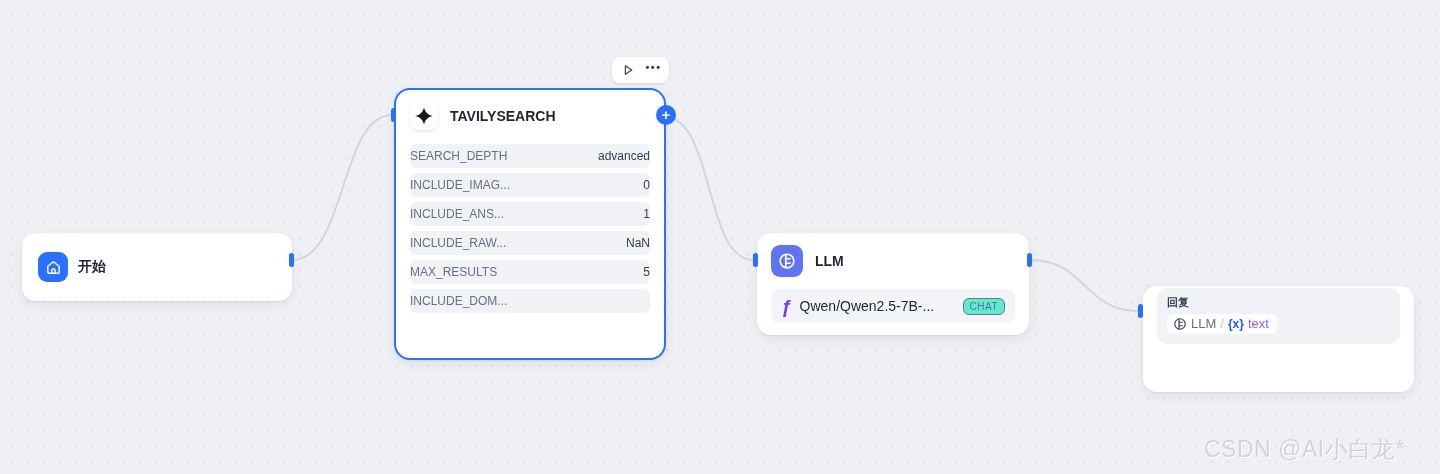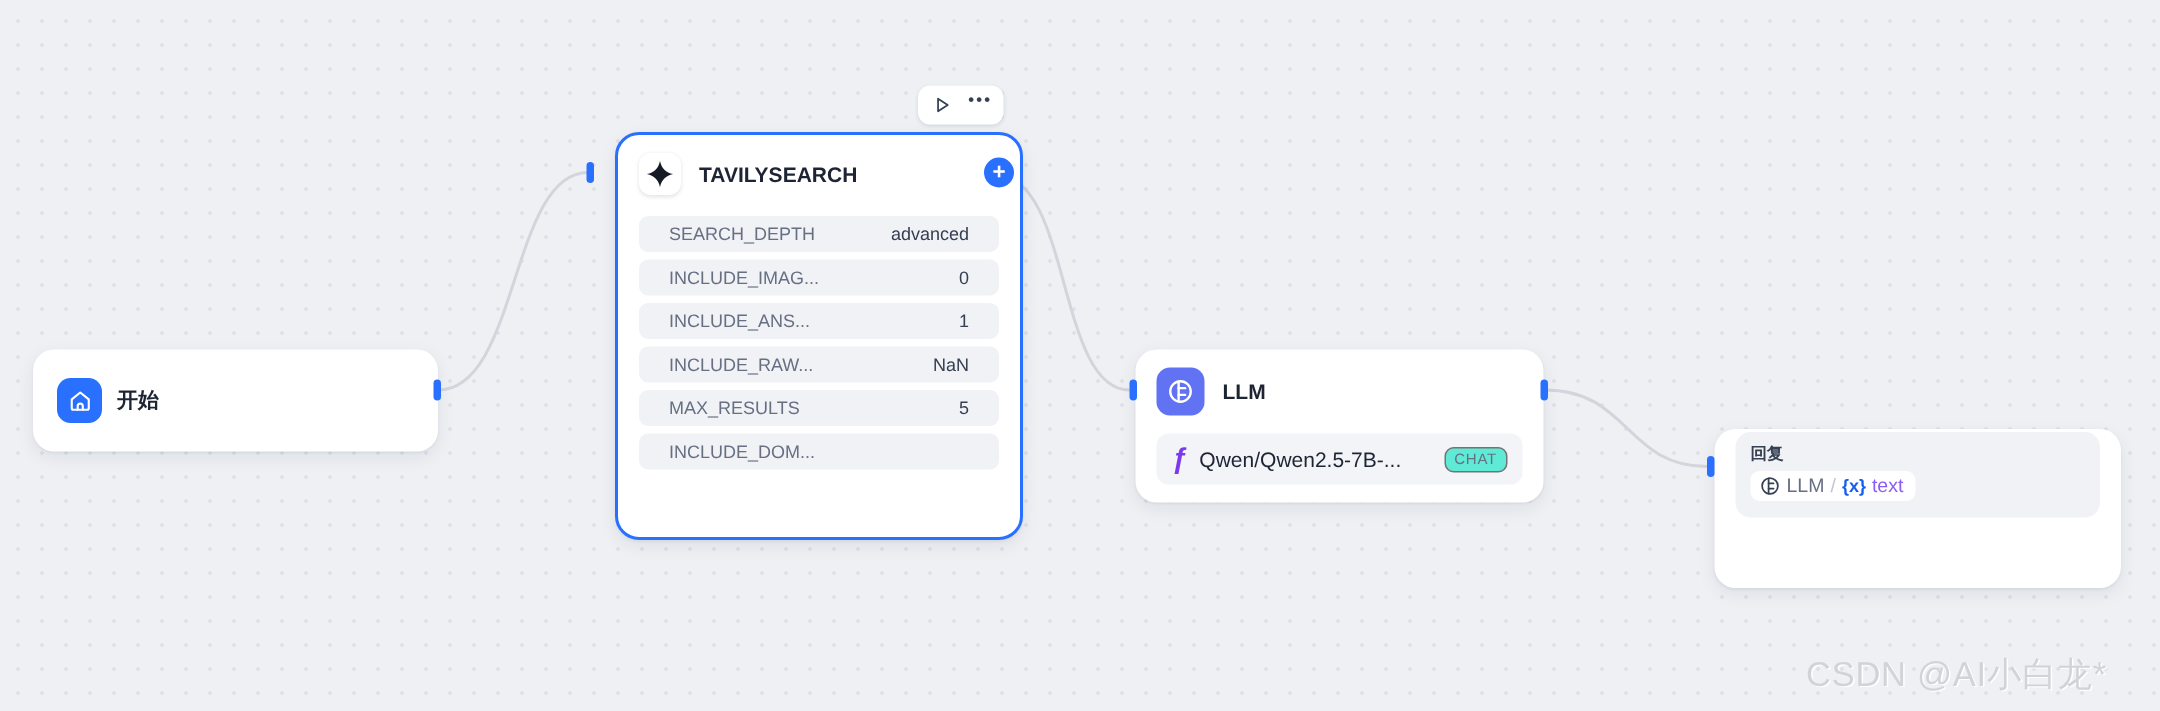--- a/index.html
+++ b/index.html
@@ -23,27 +23,27 @@
     box-shadow:0 1px 2px rgba(16,24,40,.05), 0 4px 12px rgba(16,24,40,.07);
   }
   .node-title { font-size:14px; font-weight:bold; color:#1d2433; }
 
   
   .node-start { left:22px; top:233px; width:270px; height:68px; display:flex; align-items:center; padding:0 16px; }
   .icon-sq { border-radius:9px; display:flex; align-items:center; justify-content:center; flex:0 0 auto; }
   .start-icon { width:30px; height:30px; background:#2970ff; margin-right:10px; }
 
   
-  .node-tavily { left:394px; top:88px; width:272px; height:272px; border:2px solid #2970ff; border-radius:16px;margin-left:16px; }
+  .node-tavily { left:394px; top:88px; width:272px; height:272px; border:2px solid #2970ff; border-radius:16px; }
   .tavily-header { display:flex; align-items:center; padding:12px 14px 10px 14px; }
   .tavily-icon { width:28px; height:28px; background:#ffffff; border-radius:8px; box-shadow:0 1px 3px rgba(16,24,40,.12); margin-right:12px; }
   .param-list { padding:4px 14px 0 14px; }
   .param-row {
     height:24px; background:#f0f2f6; border-radius:6px; margin-bottom:5px;
-    display:flex; align-items:center; justify-content:space-between; padding:0 20px;
+    display:flex; align-items:center; justify-content:space-between; padding:0 0;
     font-size:12px;
   }
   .param-label { color:#676f83; }
   .param-value { color:#354052; }
 
   
   .node-toolbar {
     position:absolute; left:612px; top:57px; width:57px; height:26px; z-index:3;
     background:#fff; border-radius:8px; box-shadow:0 1px 3px rgba(16,24,40,.12);
     display:flex; align-items:center; justify-content:center; gap:6px;

